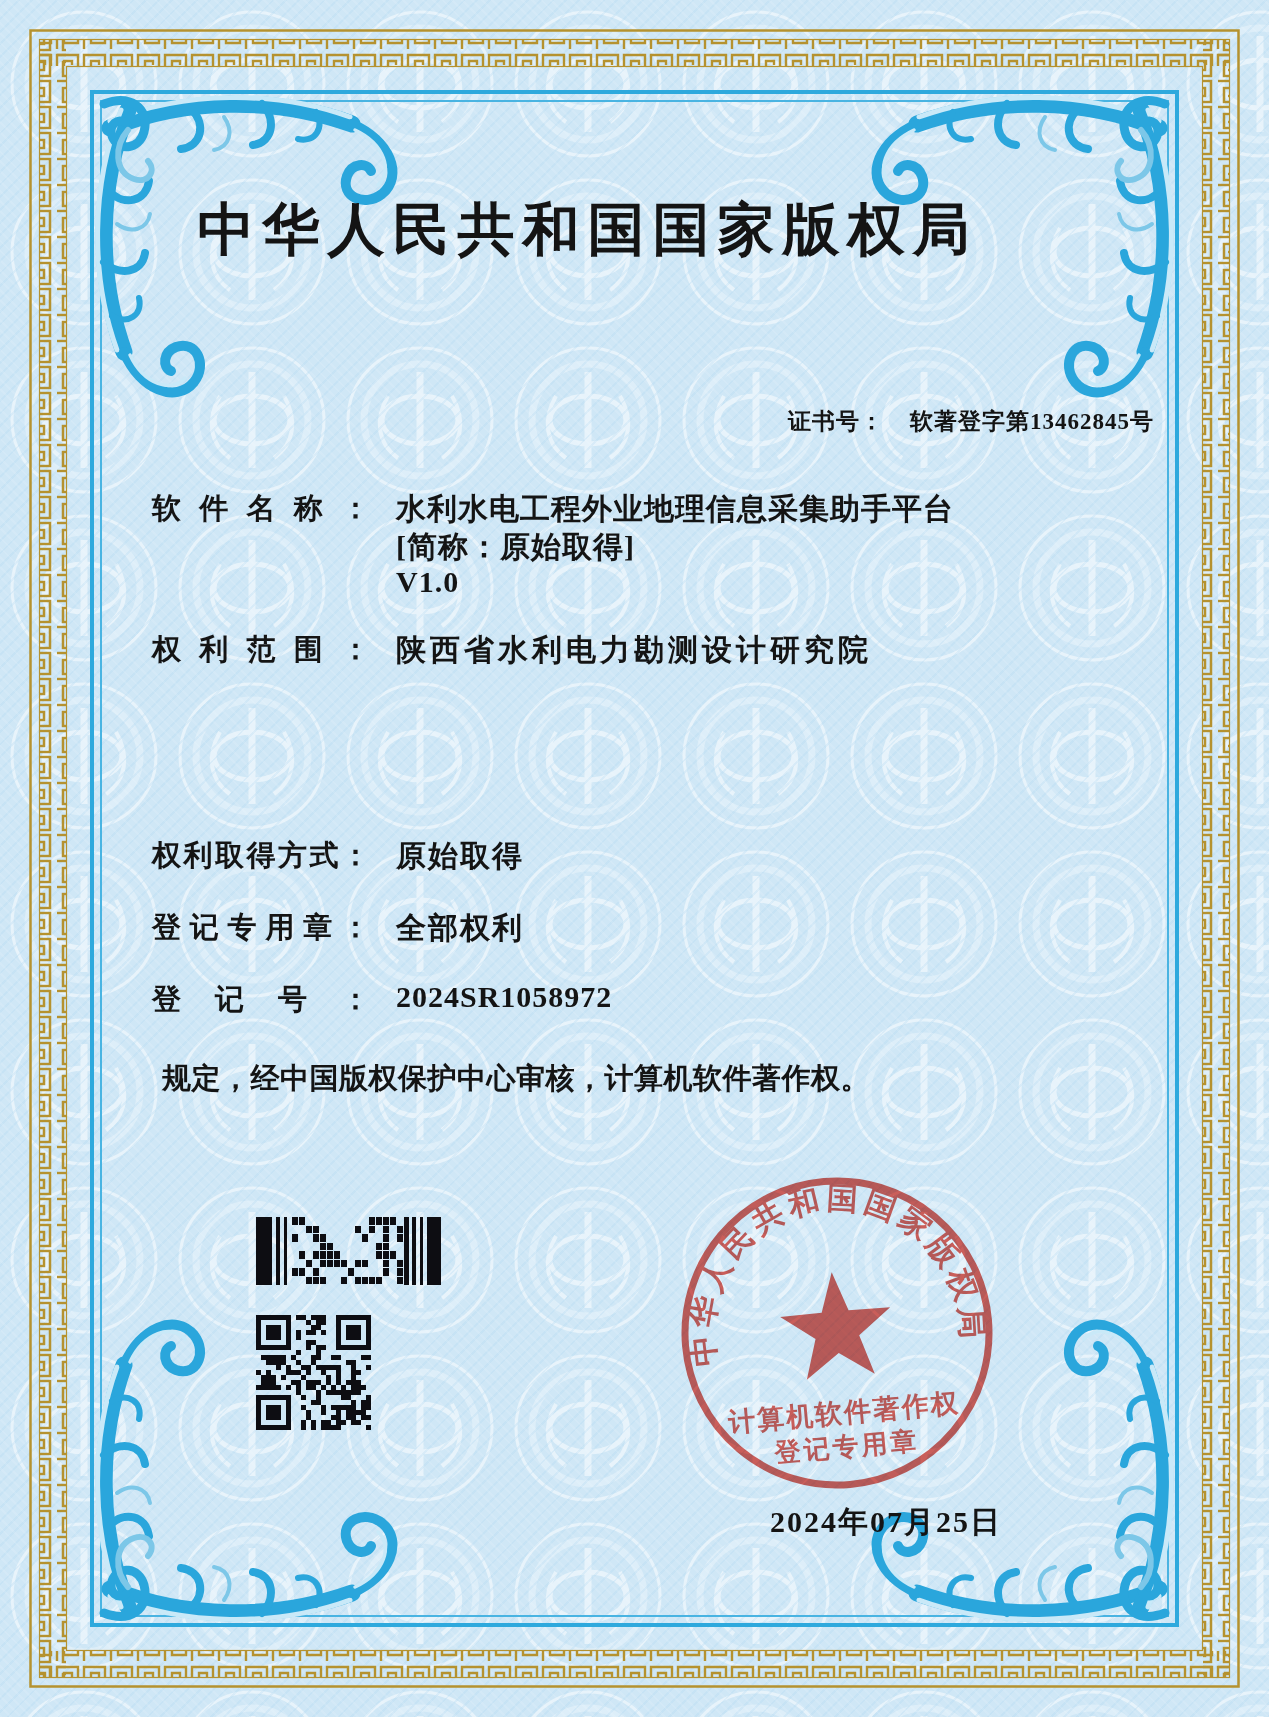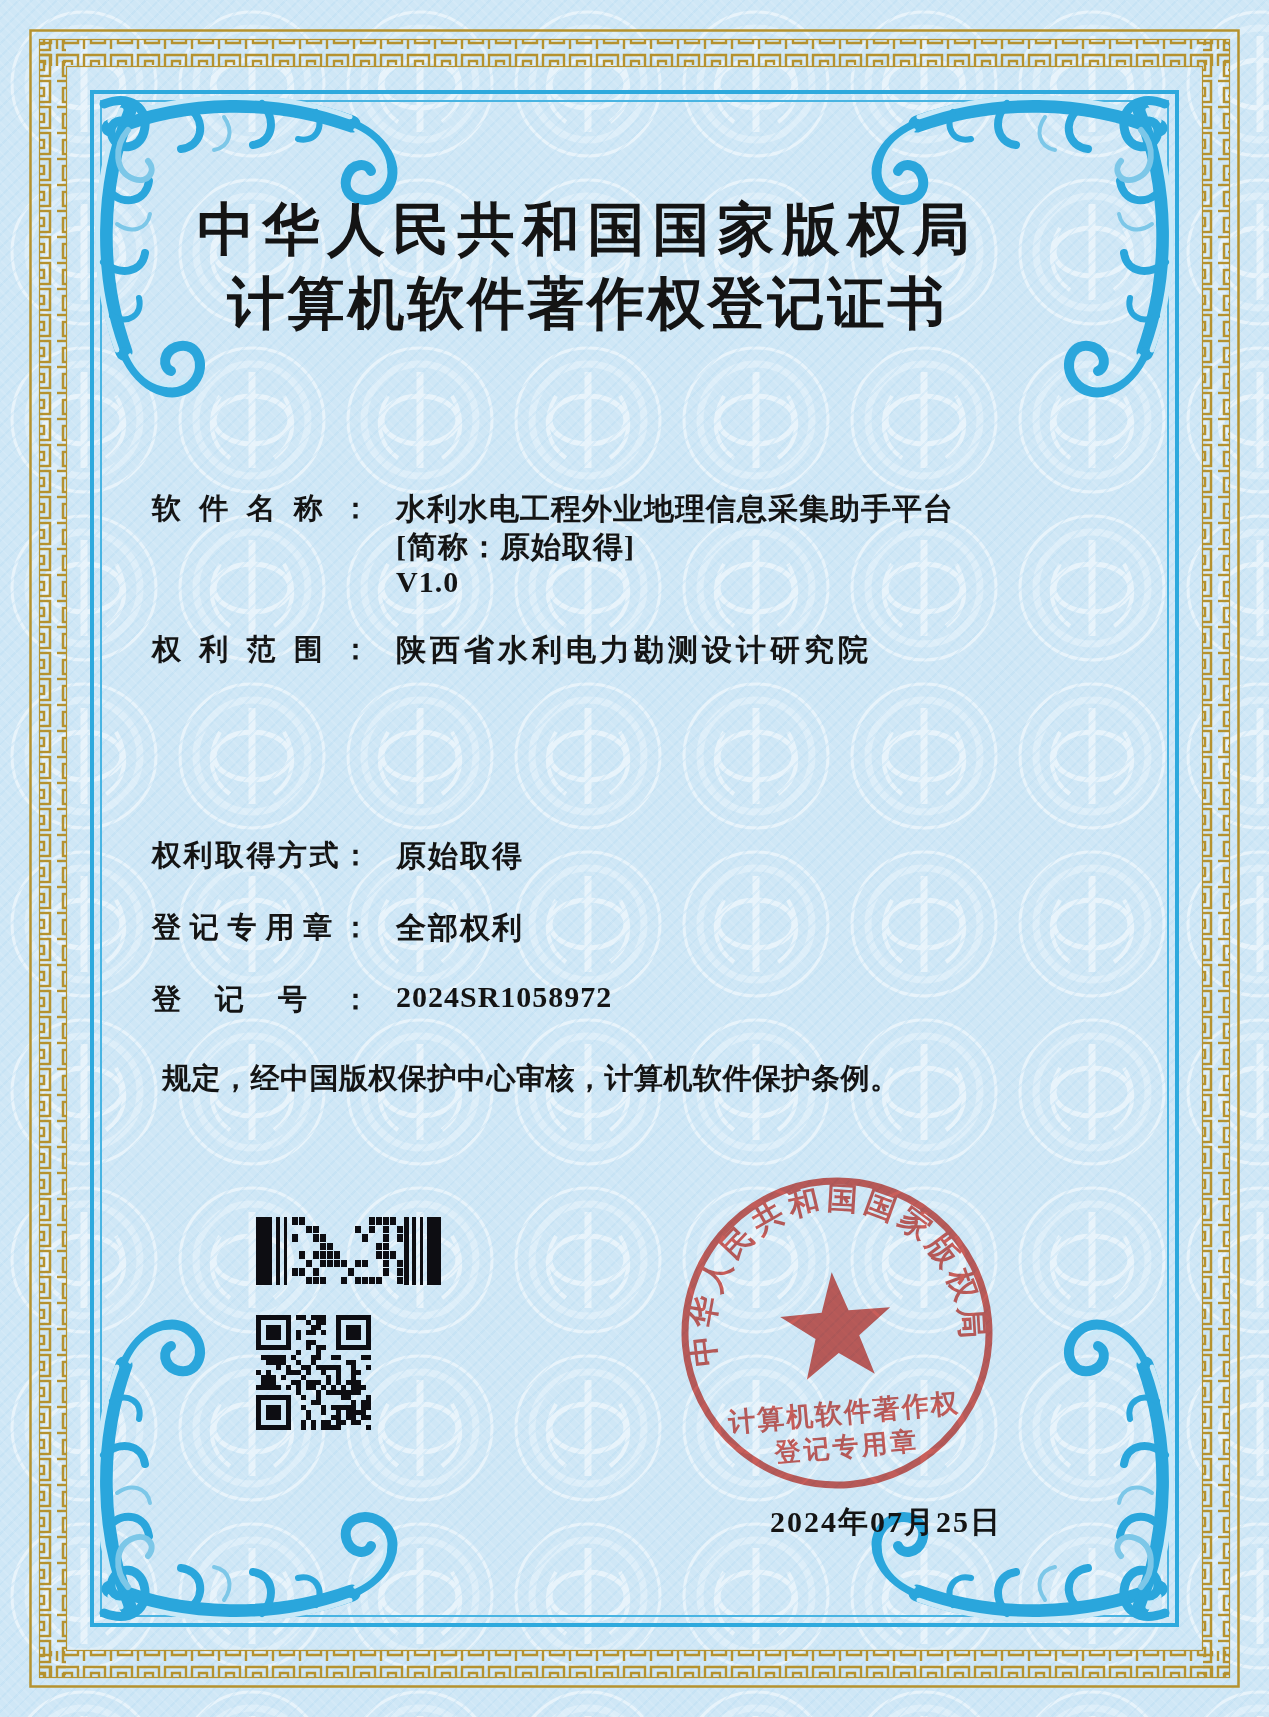--- a/index.html
+++ b/index.html
@@ -118,22 +118,24 @@
       <use href="#cornerArt"></use>
     </svg>
   <svg class="corner bl" viewBox="0 0 348 348">
       <use href="#cornerArt"></use>
     </svg>
   <svg class="corner br" viewBox="0 0 348 348">
       <use href="#cornerArt"></use>
     </svg>
 
   <div class="title1">中华人民共和国国家版权局</div>
-  <div class="title2">计算机软件著作权登记证书</div>
-
+
+  <div class="certno">
+    <span>证书号：</span><span class="val">软著登字第13462845号</span>
+  </div>
 
   <div class="frow" style="top:489px">
     <span class="flabel">软件名称：</span>
     <span class="fval">水利水电工程外业地理信息采集助手平台</span>
     <span class="fval" style="top:38px">[简称：原始取得]</span>
     <span class="fval" style="top:76px">V1.0</span>
   </div>
 
   <div class="frow" style="top:630px">
     <span class="flabel">权利范围：</span>
@@ -149,21 +151,21 @@
     <span class="flabel">登记专用章：</span>
     <span class="fval ls2">全部权利</span>
   </div>
 
   <div class="frow" style="top:980px">
     <span class="flabel">登记号：</span>
     <span class="fval">2024SR1058972</span>
   </div>
 
   <div class="para">
-    <div class="l2">规定，经中国版权保护中心审核，计算机软件保护条例。</div>
+    <div class="l2">规定，经中国版权保护中心审核，计算机软件著作权。</div>
   </div>
 
   <div class="barcode">
       <div style="position: absolute; left: 0px; top: 0px; width: 16px; height: 68px; background: rgb(13, 13, 18);"></div>
       <div style="position: absolute; left: 20px; top: 0px; width: 4px; height: 68px; background: rgb(13, 13, 18);"></div>
       <div style="position: absolute; left: 28px; top: 0px; width: 3px; height: 68px; background: rgb(13, 13, 18);"></div>
       <div style="position: absolute; left: 36px; top: 0px; width: 6.2px; height: 7.6px; background: rgb(13, 13, 18);"></div>
       <div style="position: absolute; left: 36px; top: 17px; width: 6.2px; height: 7.6px; background: rgb(13, 13, 18);"></div>
       <div style="position: absolute; left: 36px; top: 51px; width: 6.2px; height: 7.6px; background: rgb(13, 13, 18);"></div>
       <div style="position: absolute; left: 43px; top: 0px; width: 6.2px; height: 7.6px; background: rgb(13, 13, 18);"></div>

